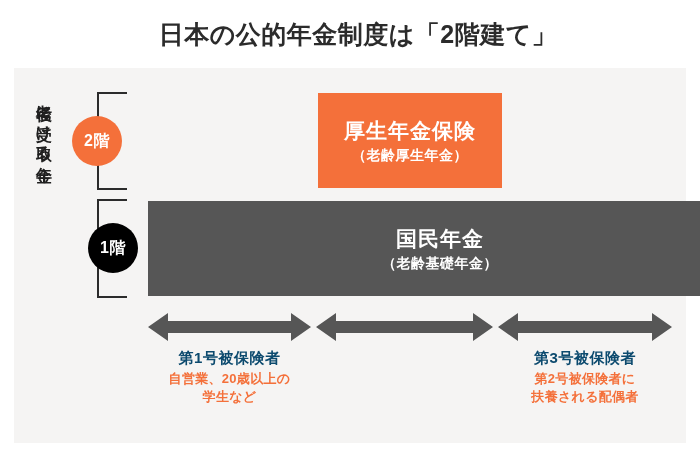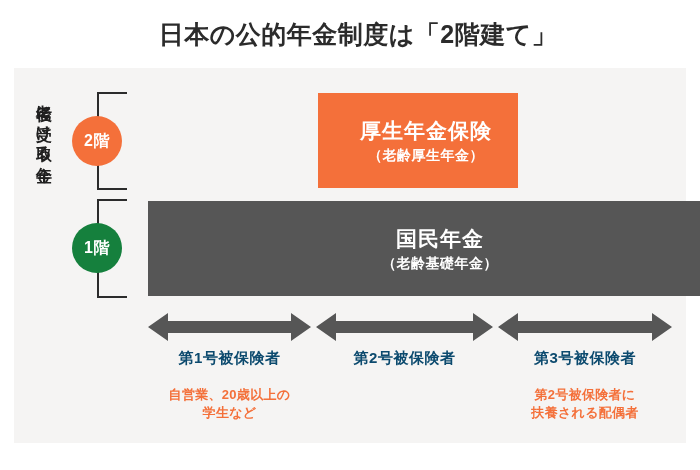--- a/index.html
+++ b/index.html
@@ -79,37 +79,36 @@
     border-radius: 50%;
     display: flex;
     align-items: center;
     justify-content: center;
     font-size: 16px;
     font-weight: bold;
     color: #ffffff;
     letter-spacing: 0.5px;
   }
   .badge.floor2 { left: 72px; top: 116px; background: #f4703a; align-items: center; }
-  .badge.floor1 { left: 72px; top: 223px; background: #15803d; }
+  .badge.floor1 { left: 88px; top: 223px; background: #000000; }
 
   
   .tier-box {
     position: absolute;
     display: flex;
     flex-direction: column;
     align-items: center;
     justify-content: center;
     color: #ffffff;
     text-align: center;
   }
   .tier-box.tier2 {
     left: 318px; top: 93px;
     width: 184px; height: 95px;
     background: #f4703a;
-    padding-left: 16px;
   }
   .tier-box.tier1 {
     left: 148px; top: 201px;
     width: 584px; height: 95px;
     background: #565656;
   }
   .tier-main {
     font-size: 21px;
     font-weight: bold;
     letter-spacing: 1px;
@@ -151,21 +150,21 @@
     letter-spacing: 0.5px;
     line-height: 1.3;
     white-space: nowrap;
   }
   .cat-desc {
     font-size: 13px;
     font-weight: bold;
     color: #f4703a;
     letter-spacing: 0.3px;
     line-height: 1.45;
-    margin-top: 18px;
+    margin-top: 2px;
   }
 </style>
 </head>
 <body>
 
 <div class="title">日本の公的年金制度は「2階建て」</div>
 
 <div class="panel"></div>
 
 <div class="vlabel">老後に受け取る年金</div>
@@ -210,21 +209,20 @@
 
 <div class="cat" style="left:148px; width:163px;">
   <div class="cat-title">第1号被保険者</div>
   <div class="cat-desc">
     <div>自営業、20歳以上の</div>
     <div>学生など</div>
   </div>
 </div>
 
 <div class="cat" style="left:316px; width:177px;">
-  <div class="cat-title">第2号被保険者</div>
 </div>
 
 <div class="cat" style="left:498px; width:174px;">
   <div class="cat-title">第3号被保険者</div>
   <div class="cat-desc">
     <div>第2号被保険者に</div>
     <div>扶養される配偶者</div>
   </div>
 </div>
 

